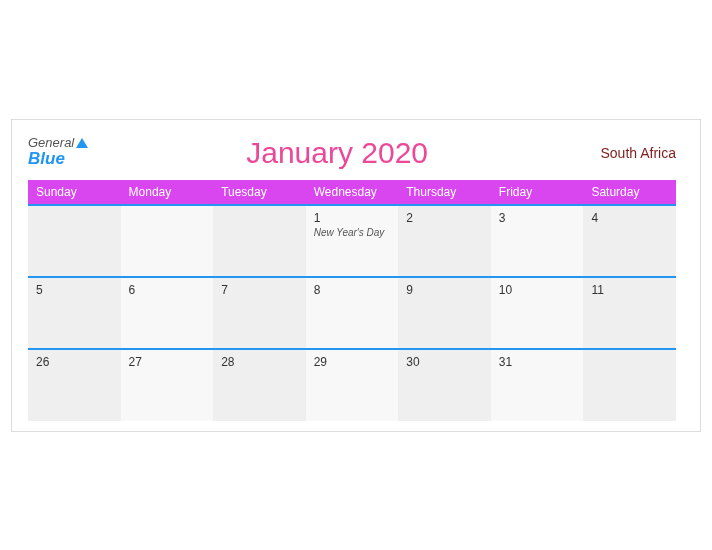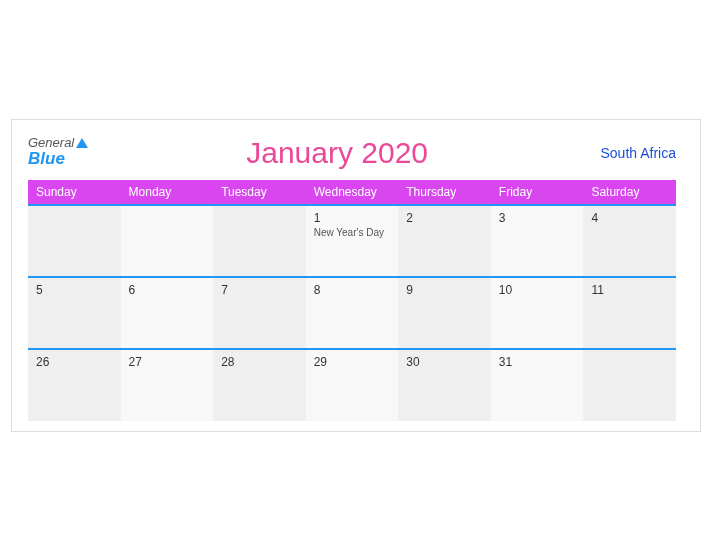--- a/index.html
+++ b/index.html
@@ -43,21 +43,21 @@
     }
     .calendar-title {
       font-size: 30px;
       font-weight: normal;
       color: #ec4899;
       text-align: center;
       flex: 1;
     }
     .country-label {
       font-size: 14px;
-      color: #1d4ed8;
+      color: #7f1d1d;
       text-align: right;
       min-width: 90px;
     }
     .calendar-grid {
       width: 100%;
       border-collapse: collapse;
     }
     .calendar-grid thead tr th {
       background: #d946ef;
       color: #fff;
@@ -91,20 +91,21 @@
     .day-number {
       font-size: 12px;
       color: #333;
       display: block;
     }
     .event-label {
       font-size: 10px;
       color: #555;
       display: block;
       margin-top: 2px;
+      font-style: italic;
     }
     .logo-row {
       display: flex;
       align-items: center;
     }
     .logo-general-text {
       font-size: 13px;
       color: #555;
       font-style: italic;
     }

